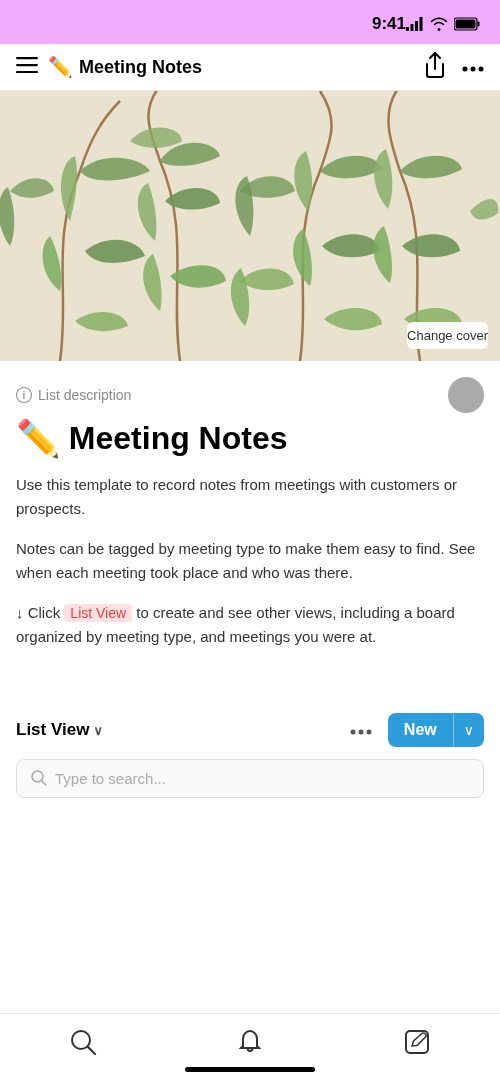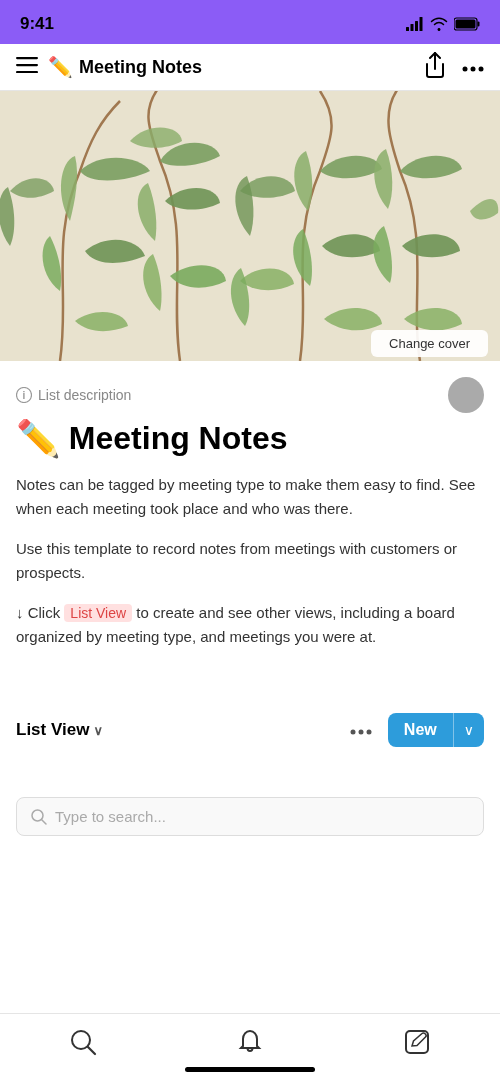--- a/index.html
+++ b/index.html
@@ -9,24 +9,24 @@
       min-height: 1080px;
       font-family: -apple-system, BlinkMacSystemFont, 'Segoe UI', sans-serif;
       background: #fff;
       position: relative;
       overflow-x: hidden;
     }
 
     
     .status-bar {
       display: flex;
-      justify-content: space-between;
+      justify-content: flex-end;
       align-items: center;
       padding: 8px 20px 4px;
-      background: #8b5cf6;
+      background: #f0abfc;
       height: 44px;
     }
     .status-time {
       font-size: 17px;
       font-weight: 600;
       color: #000;
     }
     .status-icons {
       display: flex;
       align-items: center;
@@ -66,26 +66,26 @@
     
     .cover-image {
       width: 100%;
       height: 270px;
       background: #e8e0cc;
       position: relative;
       overflow: hidden;
     }
     .change-cover-btn {
       position: absolute;
-      bottom: 4px;
+      bottom: 12px;
       right: 12px;
       background: rgba(255,255,255,0.92);
       border: none;
       border-radius: 6px;
-      padding: 6px 18px;
+      padding: 6px 0;
       font-size: 13px;
       color: #333;
       cursor: pointer;
     }
 
     
     .description-bar {
       display: flex;
       align-items: center;
       justify-content: space-between;
@@ -189,27 +189,26 @@
       font-size: 14px;
       cursor: pointer;
     }
 
     
     .search-bar-container {
       padding: 0 16px 16px;
     }
     .search-bar {
       display: flex;
-      align-items: flex-end;
+      align-items: flex-start;
       gap: 8px;
       border: 1px solid #ddd;
       border-radius: 8px;
       padding: 10px 14px;
       background: #f9f9f9;
-      margin-top: 38px;
     }
     .search-placeholder {
       font-size: 15px;
       color: #aaa;
     }
 
     
     .bottom-nav {
       position: fixed;
       bottom: 0;
@@ -365,25 +364,25 @@
   <div class="avatar-circle"></div>
 </div>
 
 <div class="content-area">
   <div class="page-title">
     <span style="font-size:36px; line-height:1;">✏️</span>
     <span class="page-title-text">Meeting Notes</span>
   </div>
 
   <div class="description-text description-text-block">
+    <span>Use this template to record notes from meetings with customers or prospects.</span>
+  </div>
+
+  <div class="description-text description-text-block">
     <span>Notes can be tagged by meeting type to make them easy to find. See when each meeting took place and who was there.</span>
-  </div>
-
-  <div class="description-text description-text-block">
-    <span>Use this template to record notes from meetings with customers or prospects.</span>
   </div>
 
   <div class="click-line">
     <span>↓ Click </span><span class="inline-tag">List View</span><span> to create and see other views, including a board organized by meeting type, and meetings you were at.</span>
   </div>
 </div>
 
 <div class="list-view-bar">
   <div class="list-view-label">
     <span>List View</span>

